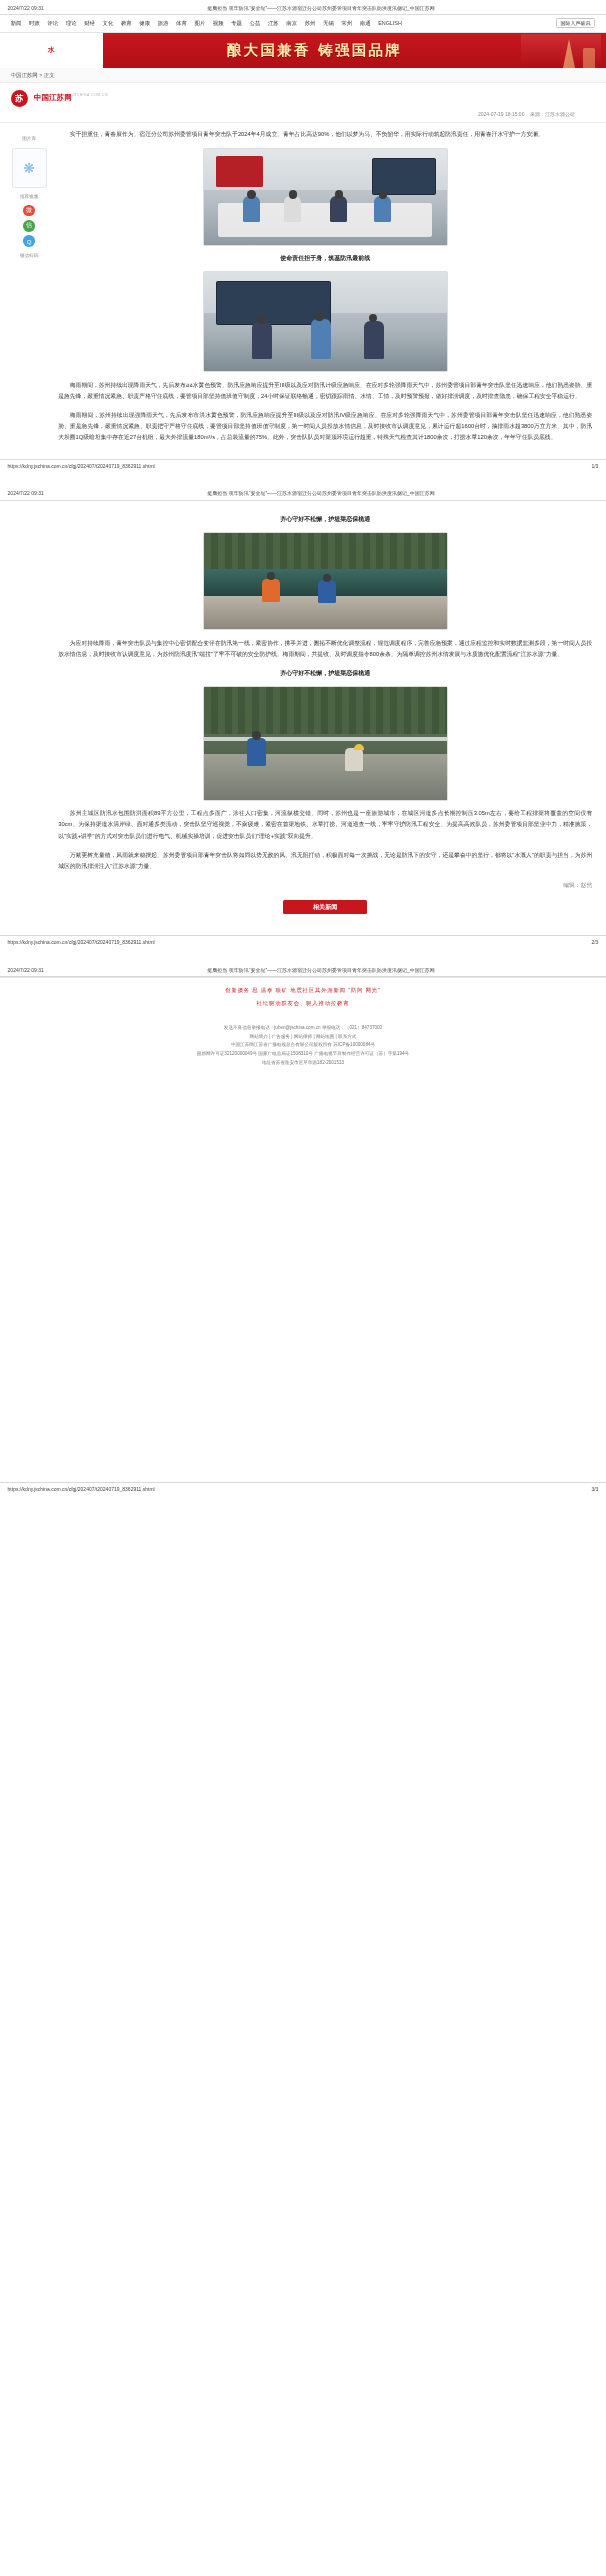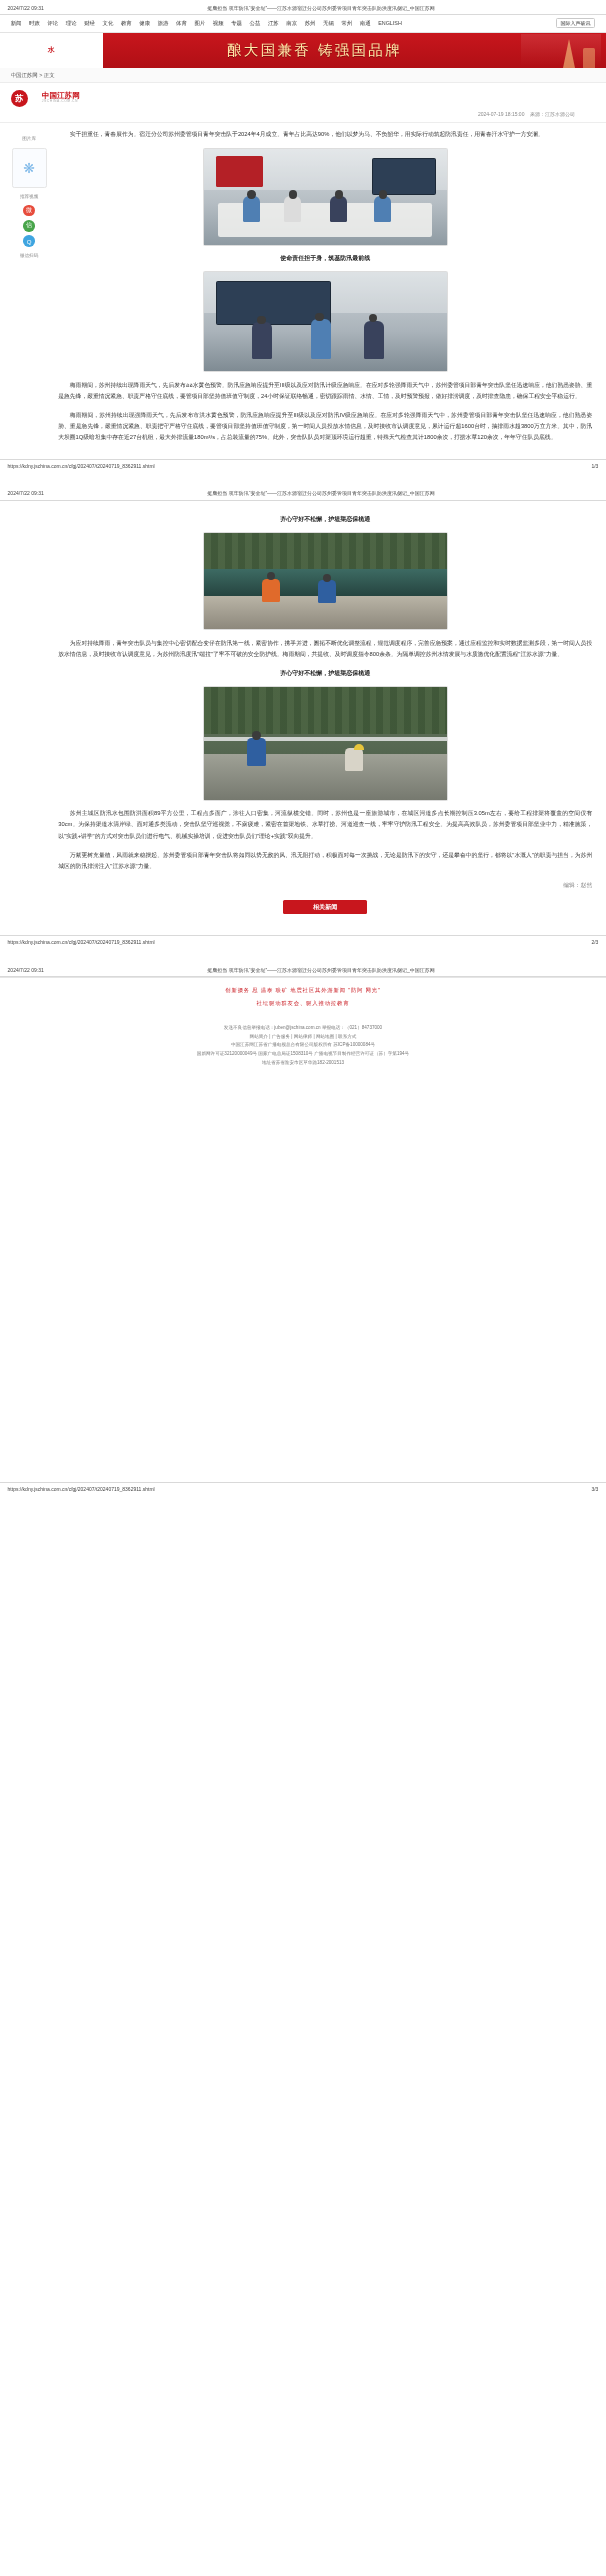--- a/index.html
+++ b/index.html
@@ -79,21 +79,21 @@
     display:flex;align-items:center;justify-content:center;
   }
   .banner .b-left .mark {
     font-size:6.9px;color:#c8161d;font-weight:bold;letter-spacing:0.8px;
   }
   .banner .b-text {
     position:absolute;left:115px;top:0;right:92px;bottom:0;
     display:flex;align-items:center;justify-content:center;
     color:#ffe9a8;
     font-family:"DejaVu Serif","Liberation Serif",serif;
-    font-weight:normal;
+    font-weight:bold;
     font-size:14.5px;
     letter-spacing:2.3px;
     text-shadow:0 0.8px 0 #7d0a0e;
   }
   .banner .b-right {
     position:absolute;right:4.6px;top:1.5px;bottom:1.5px;width:80px;
     background:
       linear-gradient(180deg, rgba(255,255,255,0.10), rgba(255,255,255,0));
   }
   .banner .tower {
@@ -119,21 +119,21 @@
     display:flex;align-items:center;gap:6.1px;
     padding:6.1px 10.7px 3.1px 10.7px;
   }
   .logo-badge {
     width:17px;height:17px;border-radius:50%;
     background:#c8161d;color:#fff;
     display:flex;align-items:center;justify-content:center;
     font-size:8.4px;font-weight:bold;
     font-family:"DejaVu Serif","Liberation Serif",serif;
   }
-  .logo-txt { display:flex;flex-direction:column;line-height:1.05;margin-left:8px; }
+  .logo-txt { display:flex;line-height:1.05; }
   .logo-txt .l1 { font-size:7.6px;font-weight:bold;color:#c8161d; }
   .logo-txt .l2 { font-size:3.4px;color:#b0b0b0;letter-spacing:0.5px; }
   
   .headline {
     font-size:11px;
     font-weight:bold;
     color:#111;
     line-height:1.45;
     padding:4.6px 31px 3.1px 31px;
     text-align:left;

